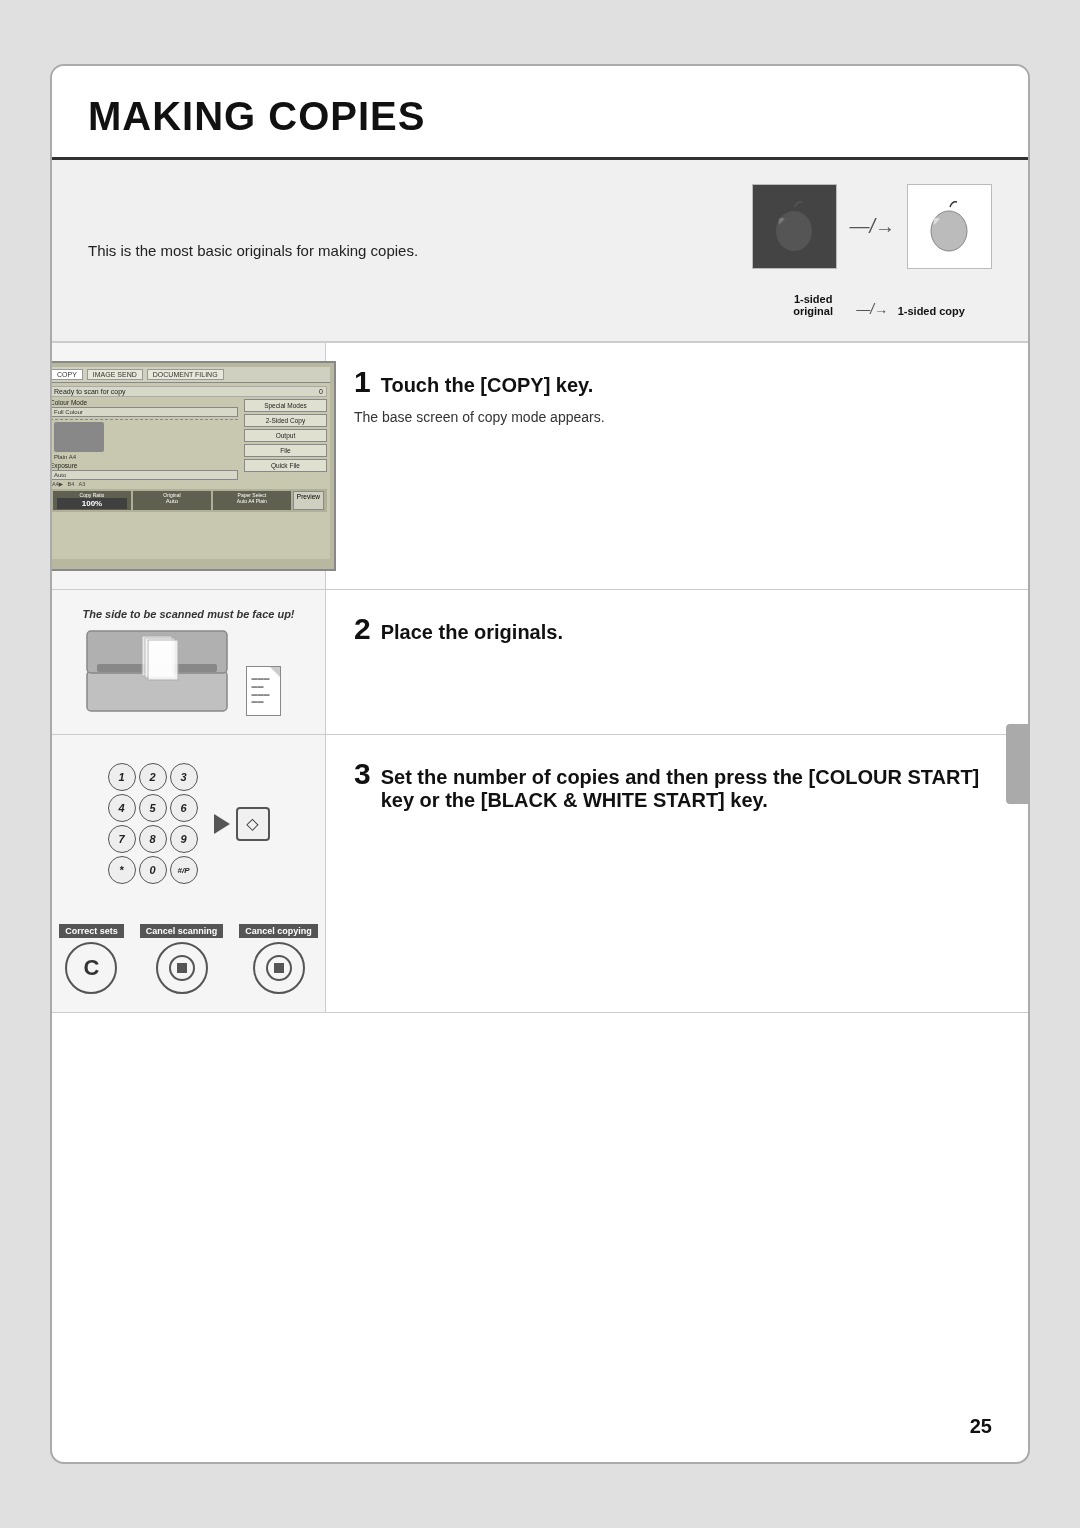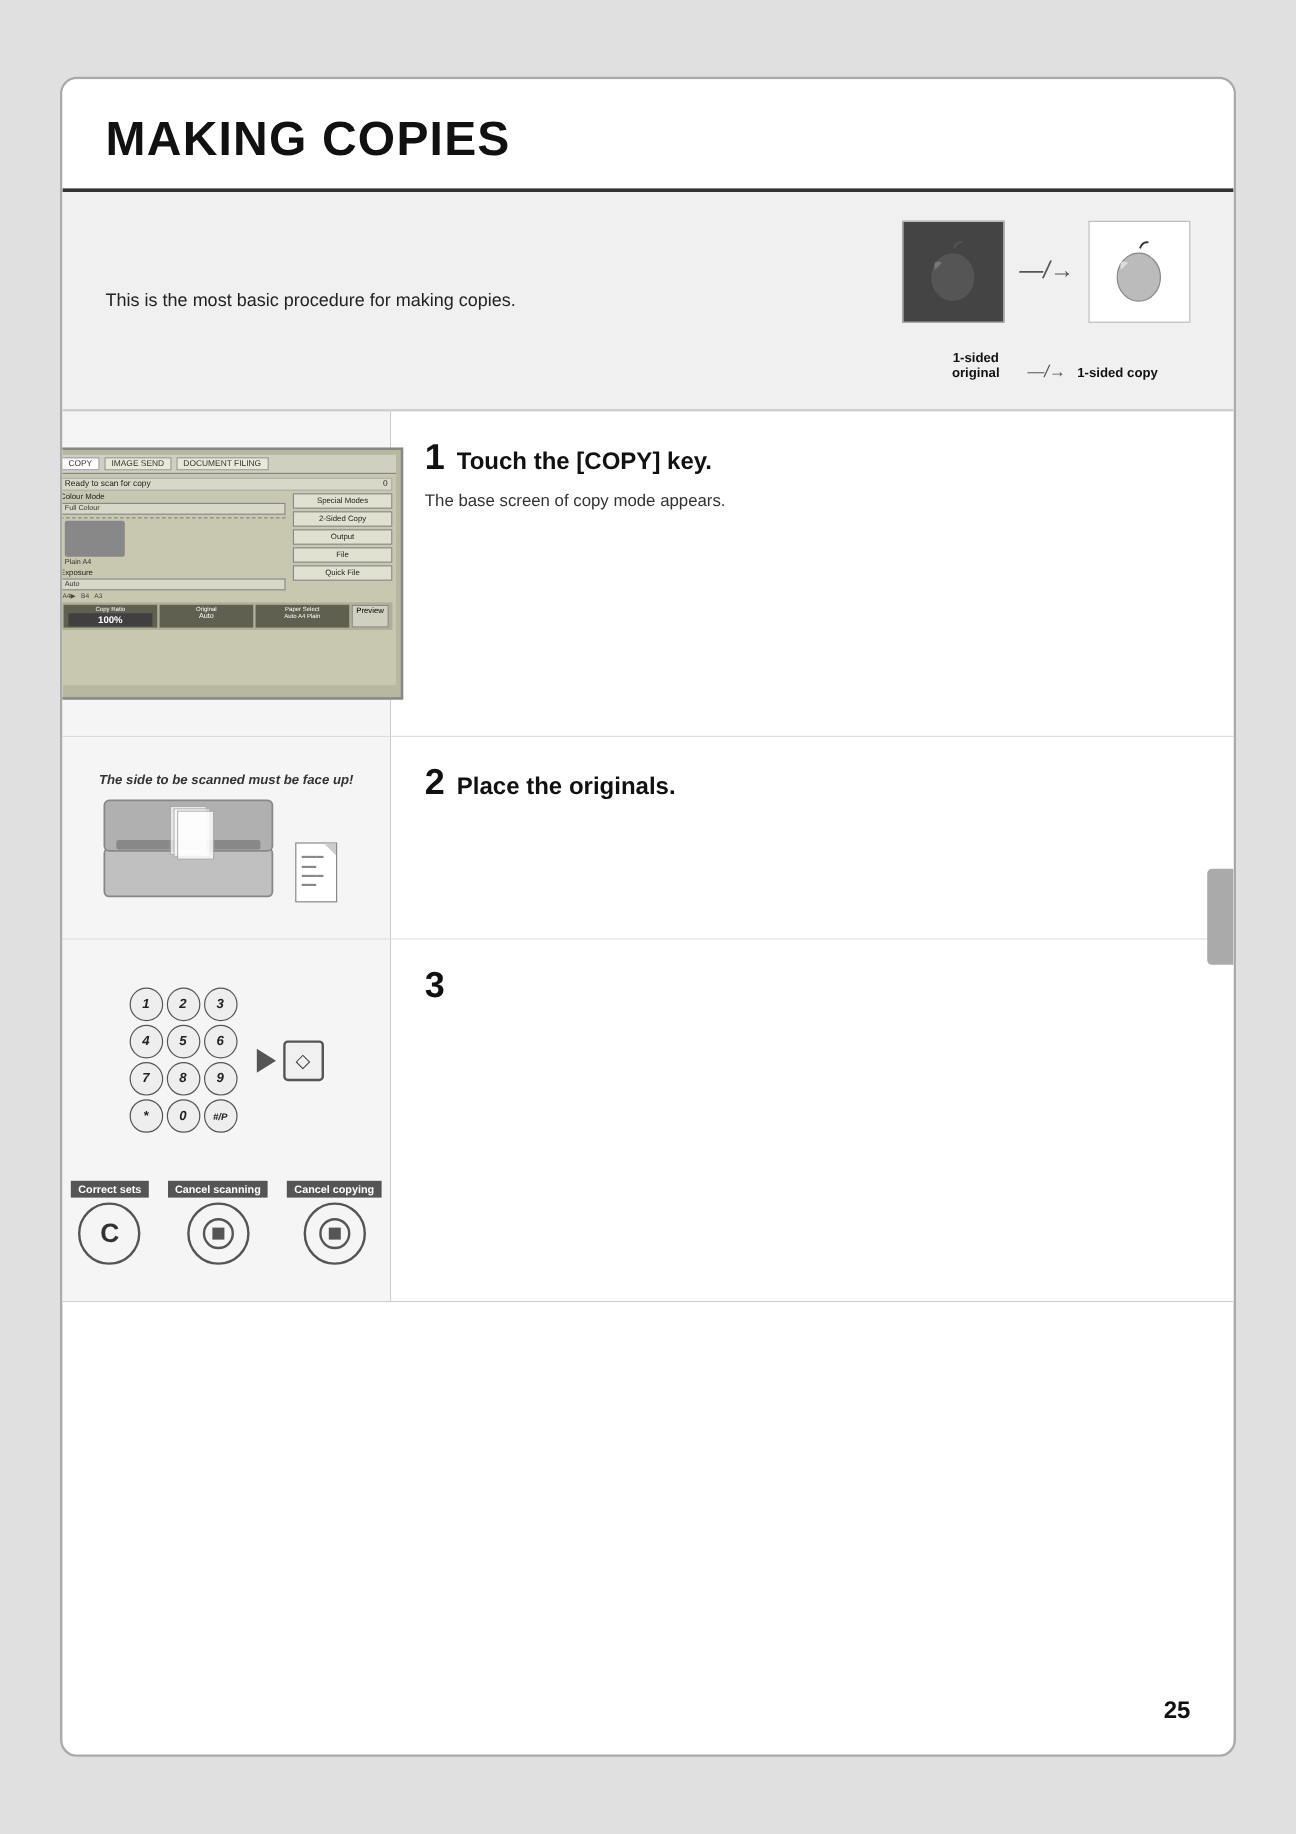--- a/index.html
+++ b/index.html
@@ -114,21 +114,21 @@
     .step-row {
       display: flex;
       border-bottom: 1.5px solid #ccc;
       min-height: 120px;
     }
     .step-left {
       width: 274px;
       flex-shrink: 0;
       background: #f5f5f5;
       border-right: 1.5px solid #ccc;
-      padding: 30px 18px;
+      padding: 18px 18px;
       display: flex;
       flex-direction: column;
       align-items: center;
       justify-content: center;
     }
     .step-right {
       flex: 1;
       padding: 22px 28px;
       background: #fff;
     }
@@ -414,21 +414,21 @@
 
 <div class="page">
 
   <div class="side-tab"></div>
 
   <div class="page-title-bar">
     <h1 class="page-title">MAKING COPIES</h1>
   </div>
 
   <div class="intro-section">
-    <div class="intro-text">This is the most basic procedure for making copies.</div>
+    <div class="intro-text">This is the most basic originals for making copies.</div>
     <div class="intro-images">
       <div class="apple-images-row">
 
         <div class="apple-box dark-bg">
           <svg class="apple-svg" viewBox="0 0 55 60" xmlns="http://www.w3.org/2000/svg">
             <g fill="#222">
 
               <path d="M28 10 Q30 4 35 5" stroke="#555" stroke-width="1.5" fill="none"></path>
 
               <ellipse cx="27" cy="34" rx="18" ry="20" fill="#555"></ellipse>
@@ -626,20 +626,21 @@
                 <div class="key-stop-square"></div>
               </div>
             </div>
           </div>
         </div>
       </div>
 
       <div class="step-right step3-right">
         <div class="step-number-title">
           <span class="step-number">3</span>
+          <span class="step-title">Set the number of copies and then press the [COLOUR START] key or the [BLACK &amp; WHITE START] key.</span>
         </div>
       </div>
     </div>
 
   </div>
 
   <div class="page-number-bar">25</div>
 
 </div>
 

